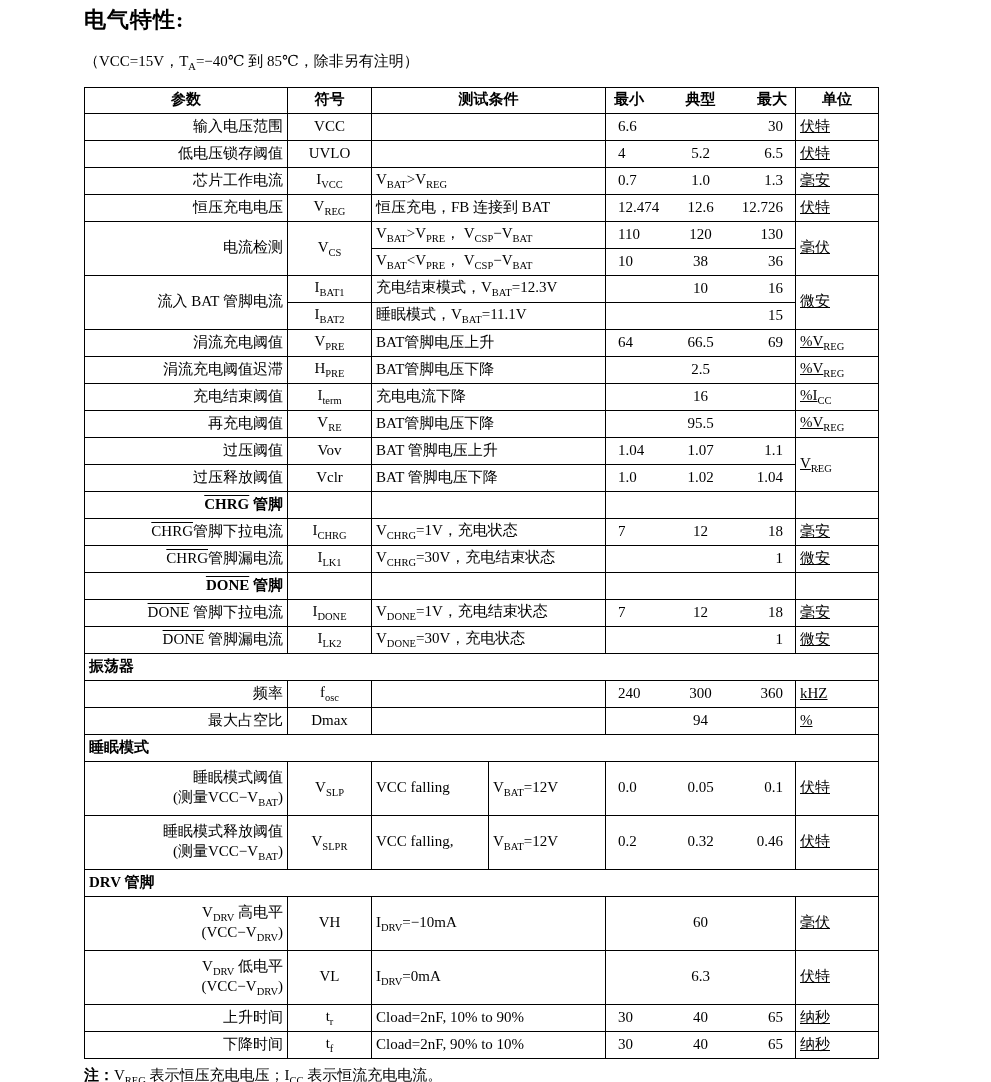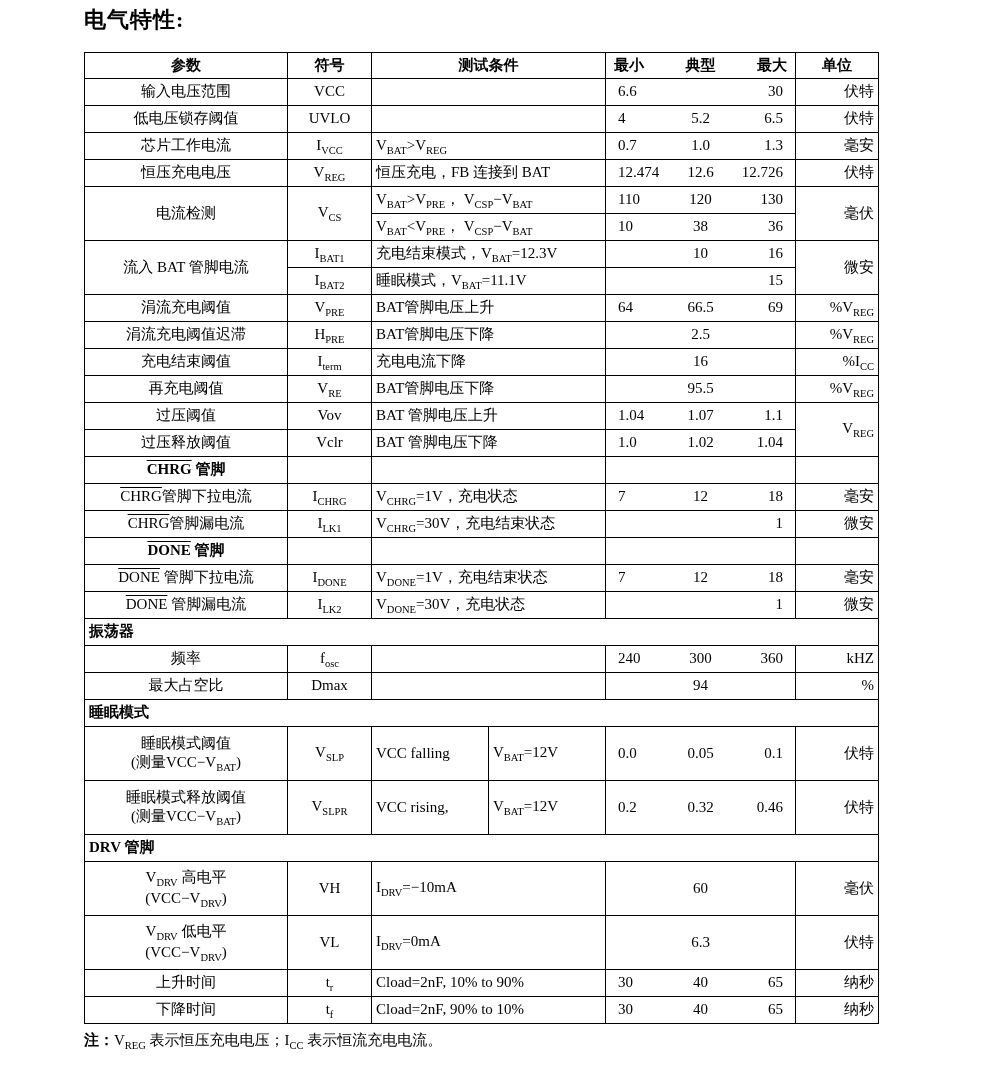--- a/index.html
+++ b/index.html
@@ -21,42 +21,43 @@
     border-collapse: collapse; table-layout: fixed;
     width: 794px; font-size: 15px; line-height: 1.3;
   }
   table.spec td, table.spec th {
     border: 1px solid #000;
     padding: 0 4px; height: 26px;
     overflow: hidden; vertical-align: middle;
   }
   table.spec th { font-weight: bold; text-align: center; height: 23px; padding: 1px 0; margin-top: 38px; }
   tr.tall td { height: 53px; }
-  td.param { text-align: center; padding-left: 6px; }
+  td.param { text-align: right; padding-left: 6px; }
   td.symbol { text-align: center; padding: 0 2px; }
   td.cond { text-align: left; padding-left: 8px; }
   td.vals, th.vals { padding: 0; }
   .vwrap { display: flex; width: 100%; align-items: center; justify-content: flex-end; }
   .vwrap span { flex: 1 1 0; display: block; }
   .v-min { text-align: left; padding-left: 8px; }
   .v-typ { text-align: center; }
   .v-max { text-align: right; padding-right: 8px; }
-  td.unit { text-align: right; padding: 0 2px; }
+  td.unit { text-align: left; padding: 0 2px; text-decoration: underline; }
   td.sec { font-weight: bold; }
   td.sec-merged { font-weight: bold; text-align: left; padding-left: 6px; }
   sub { font-size: 70%; line-height: 1; letter-spacing: 0; }
   .ov { text-decoration: overline; }
   .bd { font-weight: bold; }
   .note { font-size: 15px; margin-top: 7px; line-height: 1.3; }
 </style>
 </head>
 <body>
 
 <div class="page">
   <h1 class="doc-title">电气特性:</h1>
+  <div class="subtitle"><span>（VCC=15V，T</span><sub>A</sub><span>=−40℃ 到 85℃，除非另有注明）</span></div>
 
   <table class="spec">
     <colgroup>
       <col style="width:203px">
       <col style="width:84px">
       <col style="width:117px">
       <col style="width:117px">
       <col style="width:190px">
       <col style="width:83px">
     </colgroup>
@@ -372,21 +373,21 @@
               <span class="v-min">0.0</span>
               <span class="v-typ">0.05</span>
               <span class="v-max">0.1</span>
             </div>
           </td>
           <td class="unit"><span>伏特</span></td>
         </tr>
         <tr class="tall">
           <td class="param"><span>睡眠模式释放阈值</span><br><span>(测量VCC−V</span><sub>BAT</sub><span>)</span></td>
           <td class="symbol"><span>V</span><sub>SLPR</sub></td>
-          <td class="cond"><span>VCC rising,</span></td>
+          <td class="cond"><span>VCC falling,</span></td>
           <td class="cond"><span>V</span><sub>BAT</sub><span>=12V</span></td>
           <td class="vals">
             <div class="vwrap">
               <span class="v-min">0.2</span>
               <span class="v-typ">0.32</span>
               <span class="v-max">0.46</span>
             </div>
           </td>
           <td class="unit"><span>伏特</span></td>
         </tr>

